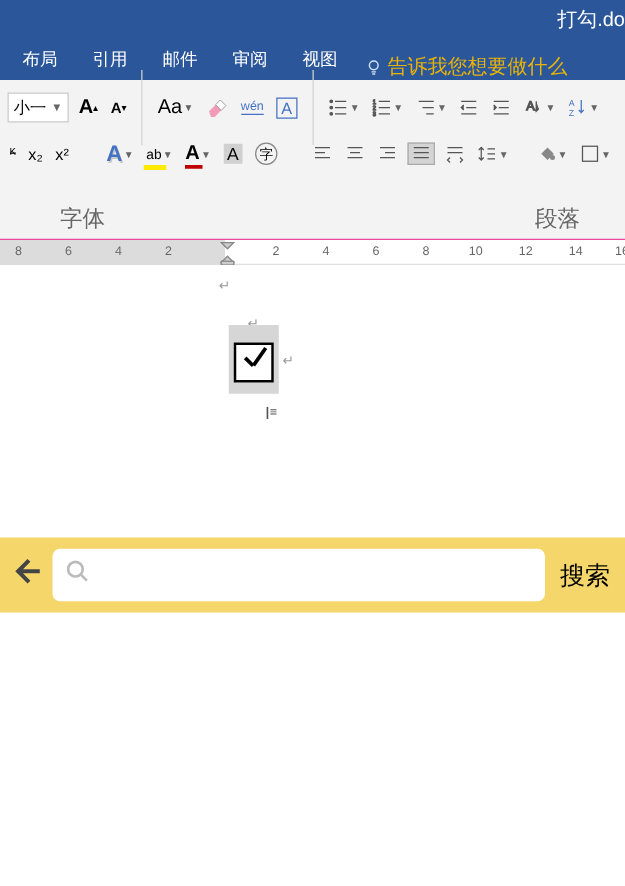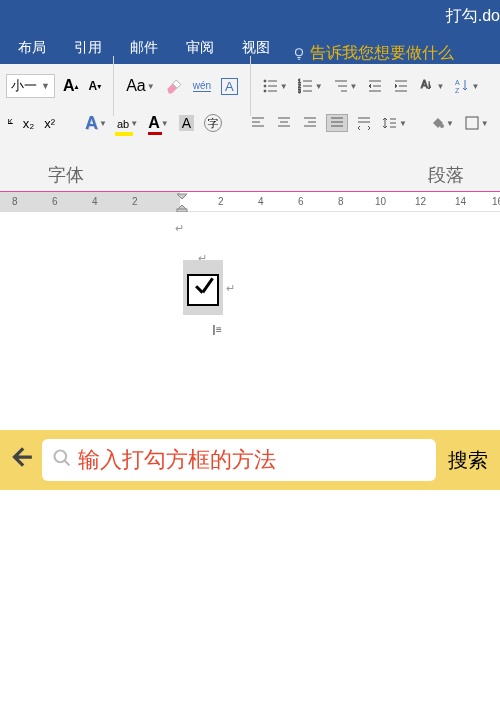--- a/index.html
+++ b/index.html
@@ -286,16 +286,15 @@
         <path d="M14 4l-8 8 8 8M6 12h16"></path>
       </svg>
   </div>
   <div class="searchbox">
     <span class="mag">
       <svg width="20" height="20" viewBox="0 0 24 24" fill="none" stroke="#bbb" stroke-width="2.5">
           <circle cx="10" cy="10" r="7"></circle>
           <line x1="15" y1="15" x2="21" y2="21"></line>
         </svg>
     </span>
-    <span class="txt">输入打勾方框的方法</span>
   </div>
   <div class="sbtn">搜索</div>
 </div>
 
 </body></html>

